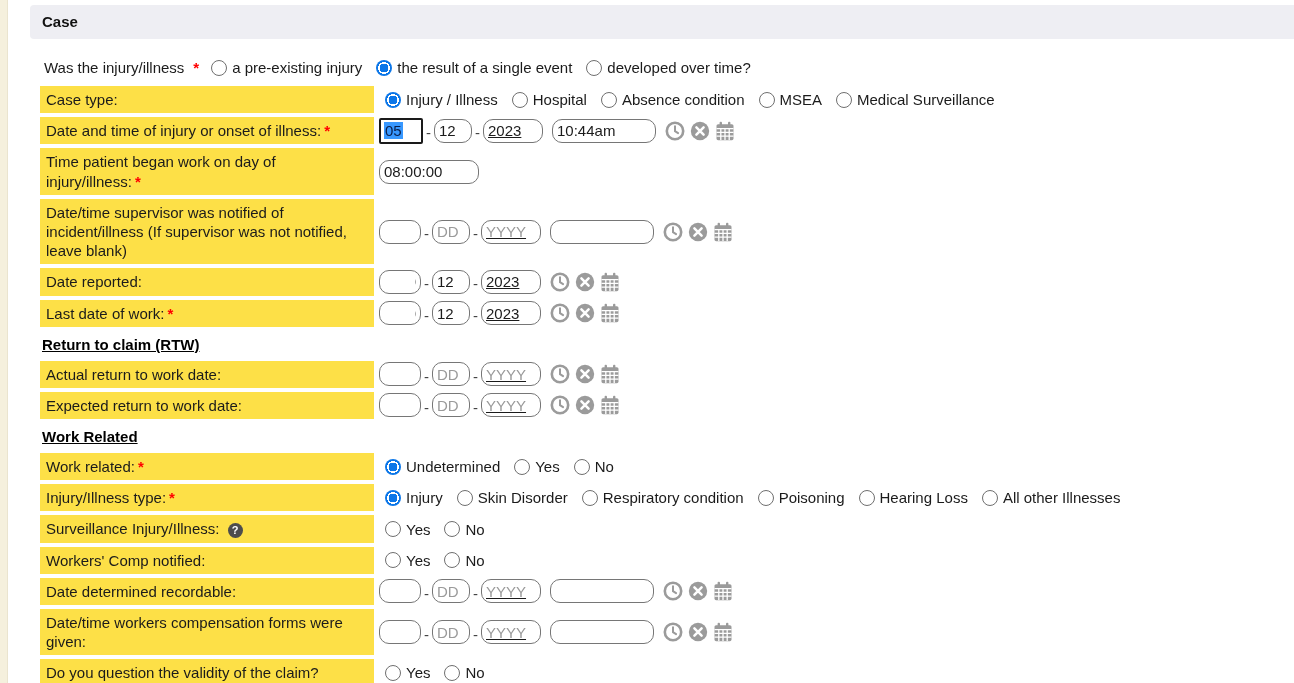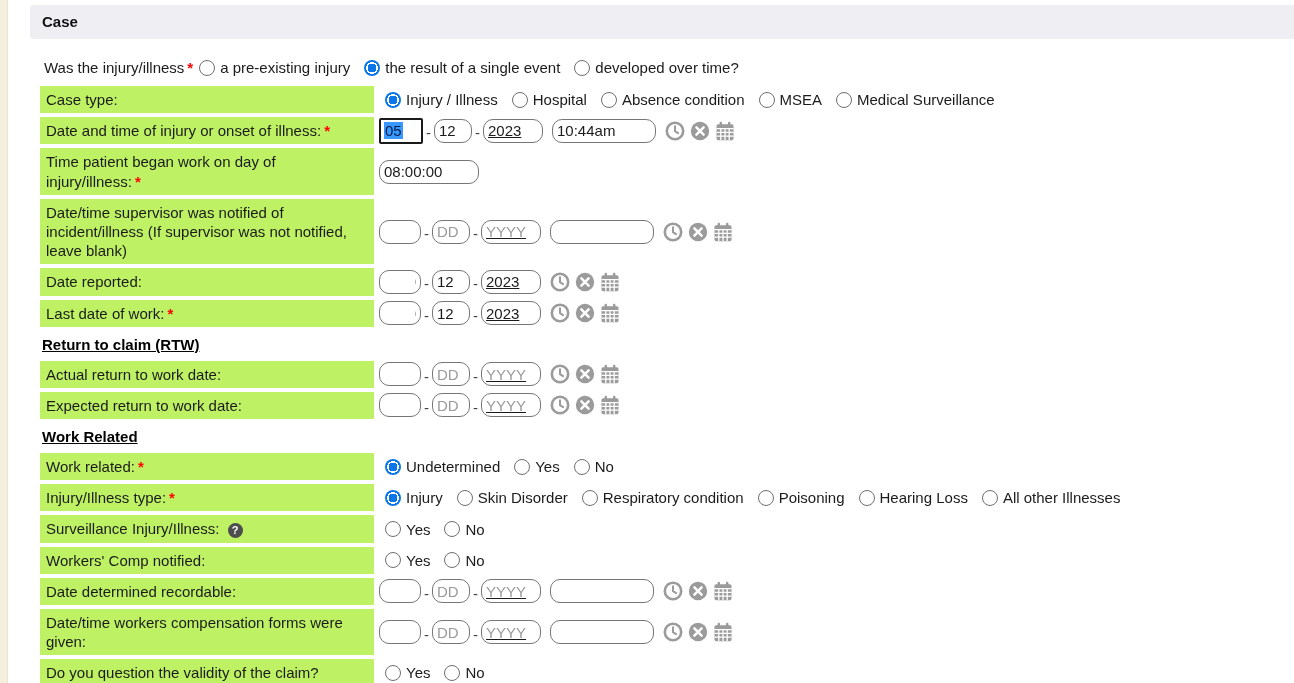--- a/index.html
+++ b/index.html
@@ -19,33 +19,33 @@
     margin:5px 0 0 30px;
     background:#eeeef3;
     padding:8px 12px 9px 12px;
     font-weight:bold; font-size:15px; color:#111;
     border-radius:4px 0 0 4px;
   }
   .form { margin:20px 0 0 40px; }
   .row { display:flex; align-items:stretch; margin-bottom:4px; }
   .label-cell {
     width:334px; flex:0 0 334px;
-    background:#bef264;
+    background:#fde047;
     padding:4px 8px 4px 6px;
     line-height:1.28;
     display:flex; align-items:flex-start;
   }
   .label-cell.vcenter { align-items:center; }
   .content-cell {
     flex:1; display:flex; align-items:center;
     padding-left:5px; gap:3px;
   }
   .req { color:#ff0000; font-weight:bold; margin-left:3px; }
   .question-row {
-    display:flex; align-items:center; 
+    display:flex; align-items:center; gap:6px;
     margin:0 0 10px 4px;
   }
   .section-heading {
     font-weight:bold; text-decoration:underline;
     margin:9px 0 8px 2px; color:#000;
   }
   
   .tbox {
     height:24px; border:1px solid #767676; border-radius:10px;
     font-family:"Liberation Sans", sans-serif; font-size:15px;

